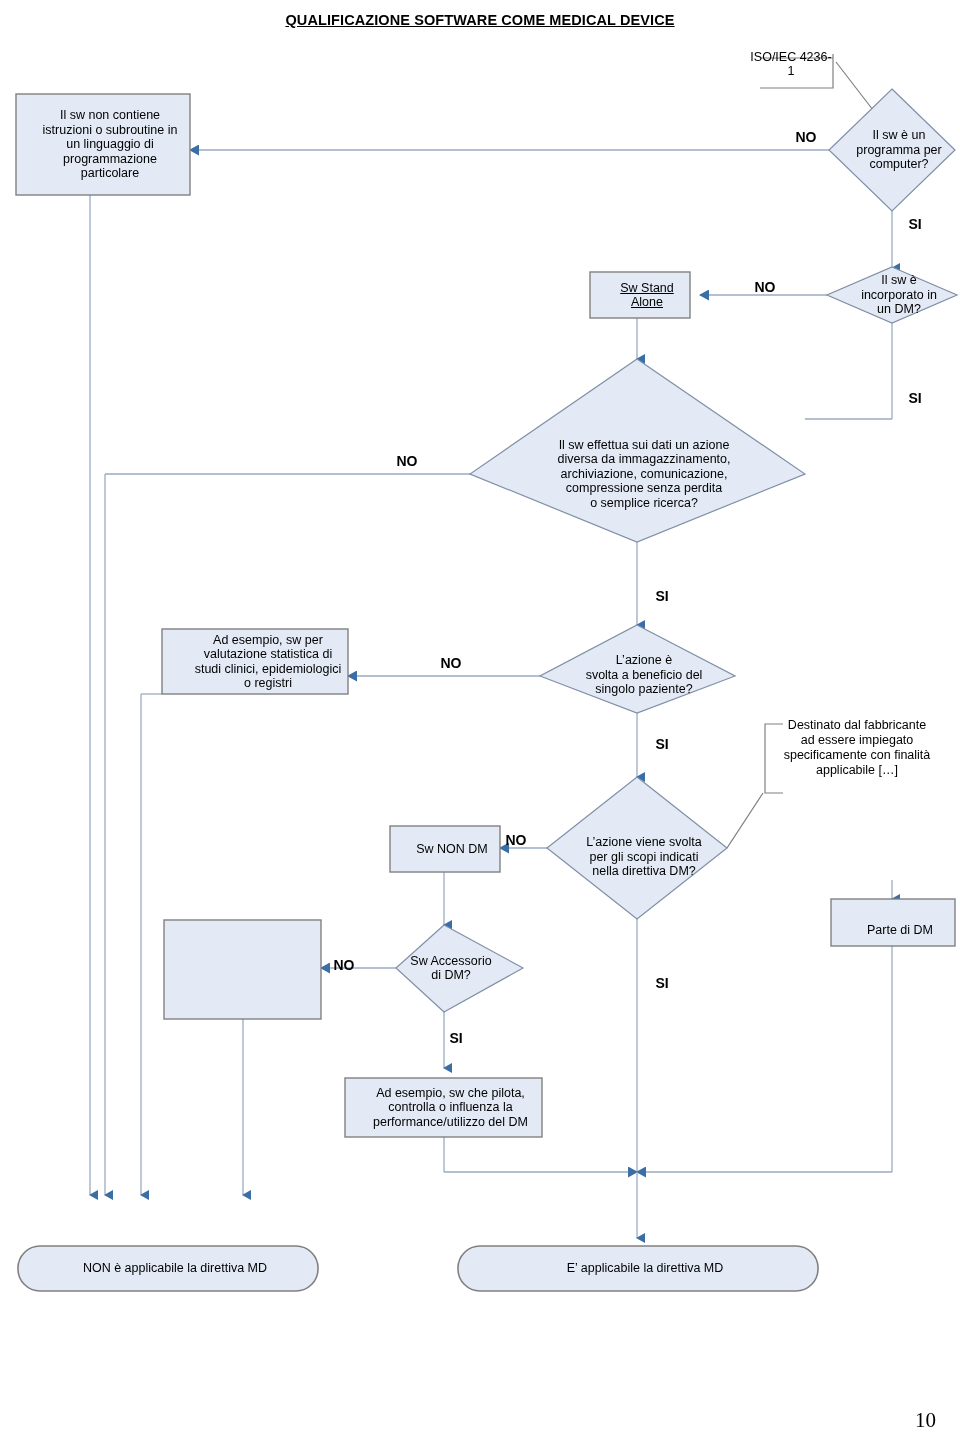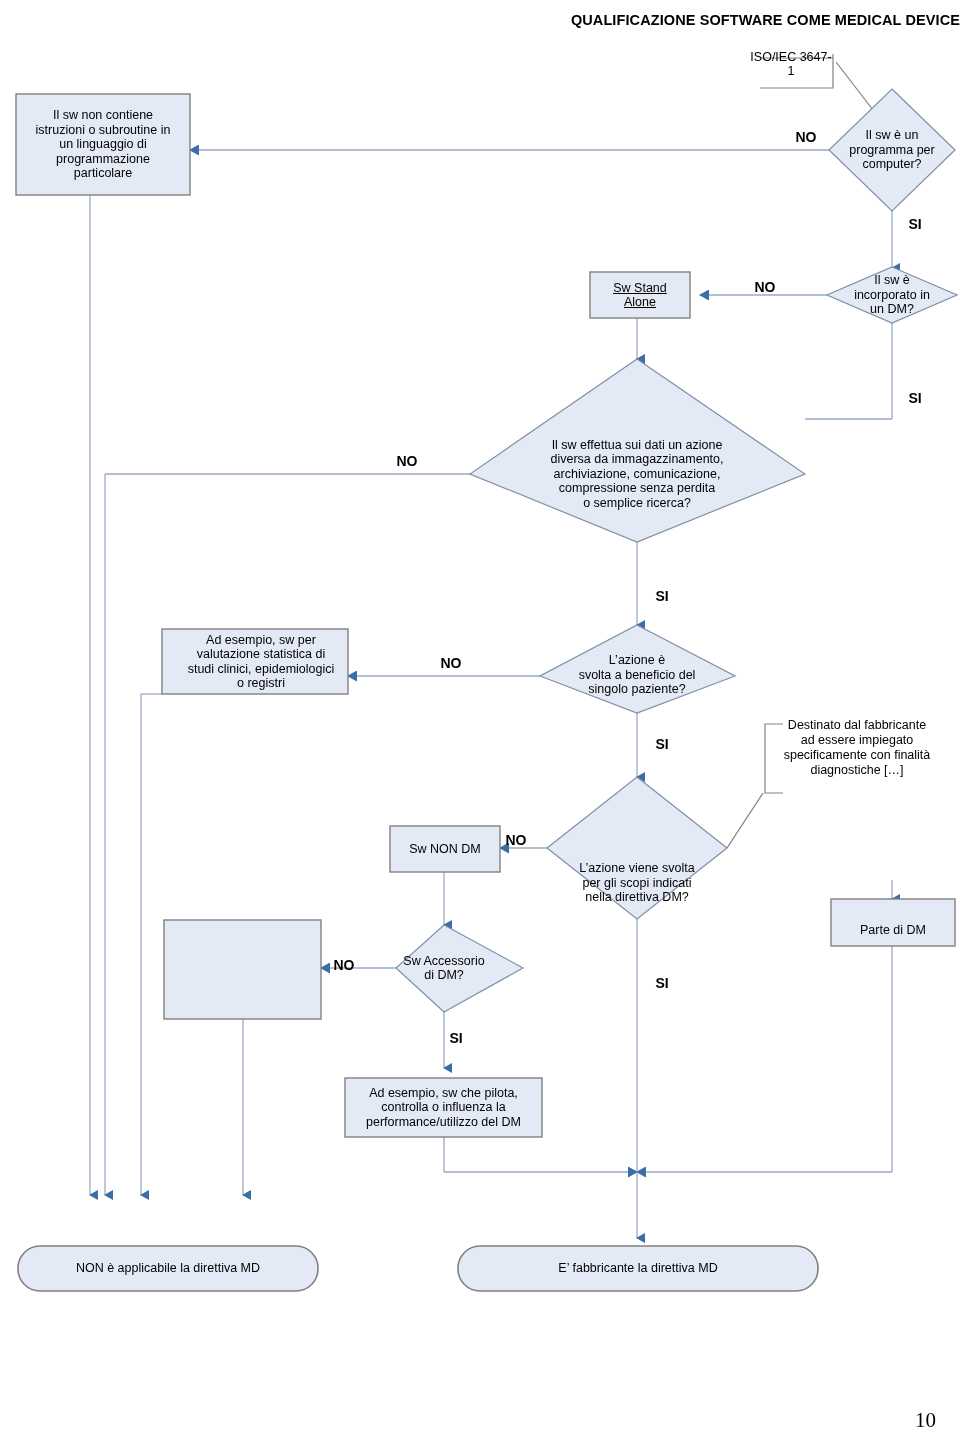--- a/index.html
+++ b/index.html
@@ -4,33 +4,34 @@
 <style>
   html,body{margin:0;padding:0;background:#ffffff;}
   body{
     width:960px;height:1447px;position:relative;overflow:hidden;
     font-family:"Liberation Sans","DejaVu Sans",sans-serif;
     color:#000000;
   }
   #chart-root{position:absolute;left:0;top:0;width:960px;height:1447px;}
   svg.flow{position:absolute;left:0;top:0;width:960px;height:1447px;}
   .title{
-    position:absolute;left:0;top:12px;width:960px;text-align:right;
-    font-size:14.5px;font-weight:bold;letter-spacing:0.1px;
+    position:absolute;left:0;top:12px;width:960px;text-align:center;
+    font-size:14.5px;font-weight:bold;letter-spacing:0.1px;text-decoration:underline;
   }
   .pagenum{
     position:absolute;right:24px;bottom:14px;
     font-family:"Liberation Serif","DejaVu Serif",serif;
     font-size:21px;
   }
   
   .nodelabel{
     position:absolute;display:flex;align-items:center;justify-content:center;
     text-align:center;line-height:1.16;font-size:12.5px;
     pointer-events:none;
+    padding-left:7px;
   }
   .nodelabel span{display:block;width:100%;}
   .edgelabel{
     position:absolute;font-size:14px;font-weight:bold;text-align:center;
     pointer-events:none;
   }
   .calloutlabel{
     position:absolute;text-align:center;font-size:12.5px;line-height:1.2;
     pointer-events:none;
   }
@@ -174,21 +175,21 @@
   </div>
 
   <div class="nodelabel" style="left:162px;top:629px;width:198px;height:65px;">
     <span>Ad esempio, sw per<br>valutazione statistica di<br>studi clinici, epidemiologici<br>o registri</span>
   </div>
 
   <div class="nodelabel" style="left:551px;top:644px;width:172px;height:62px;">
     <span>L’azione è<br>svolta a beneficio del<br>singolo paziente?</span>
   </div>
 
-  <div class="nodelabel" style="left:552px;top:852px;width:170px;height:62px;">
+  <div class="nodelabel" style="left:552px;top:826px;width:170px;height:62px;">
     <span>L’azione viene svolta<br>per gli scopi indicati<br>nella direttiva DM?</span>
   </div>
 
   <div class="nodelabel" style="left:390px;top:826px;width:110px;height:46px;border-radius:23px;">
     <span>Sw NON DM</span>
   </div>
 
   <div class="nodelabel" style="left:831px;top:899px;width:124px;height:63px;">
     <span>Parte di DM</span>
   </div>
@@ -200,26 +201,26 @@
 
   <div class="nodelabel" style="left:345px;top:1078px;width:197px;height:59px;">
     <span>Ad esempio, sw che pilota,<br>controlla o influenza la<br>performance/utilizzo del DM</span>
   </div>
 
   <div class="nodelabel" style="left:18px;top:1246px;width:300px;height:45px;">
     <span>NON è applicabile la direttiva MD</span>
   </div>
 
   <div class="nodelabel" style="left:458px;top:1246px;width:360px;height:45px;">
-    <span>E’ fabbricante la direttiva MD</span>
-  </div>
-
-  <div class="isolabel" style="left:748px;top:50px;width:86px;">ISO/IEC 3647-1</div>
-
-  <div class="calloutlabel" style="left:783px;top:718px;width:148px;">Destinato dal fabbricante ad essere impiegato specificamente con finalità diagnostiche […]</div>
+    <span>E’ applicabile la direttiva MD</span>
+  </div>
+
+  <div class="isolabel" style="left:748px;top:50px;width:86px;">ISO/IEC 4236-1</div>
+
+  <div class="calloutlabel" style="left:783px;top:718px;width:148px;">Destinato dal fabbricante ad essere impiegato specificamente con finalità applicabile […]</div>
 
   <div id="edge-labels">
       <div class="edgelabel" style="left: 792px; top: 129px; width: 28px;">NO</div>
       <div class="edgelabel" style="left: 901px; top: 216px; width: 28px;">SI</div>
       <div class="edgelabel" style="left: 751px; top: 279px; width: 28px;">NO</div>
       <div class="edgelabel" style="left: 901px; top: 390px; width: 28px;">SI</div>
       <div class="edgelabel" style="left: 393px; top: 453px; width: 28px;">NO</div>
       <div class="edgelabel" style="left: 648px; top: 588px; width: 28px;">SI</div>
       <div class="edgelabel" style="left: 437px; top: 655px; width: 28px;">NO</div>
       <div class="edgelabel" style="left: 648px; top: 736px; width: 28px;">SI</div>

